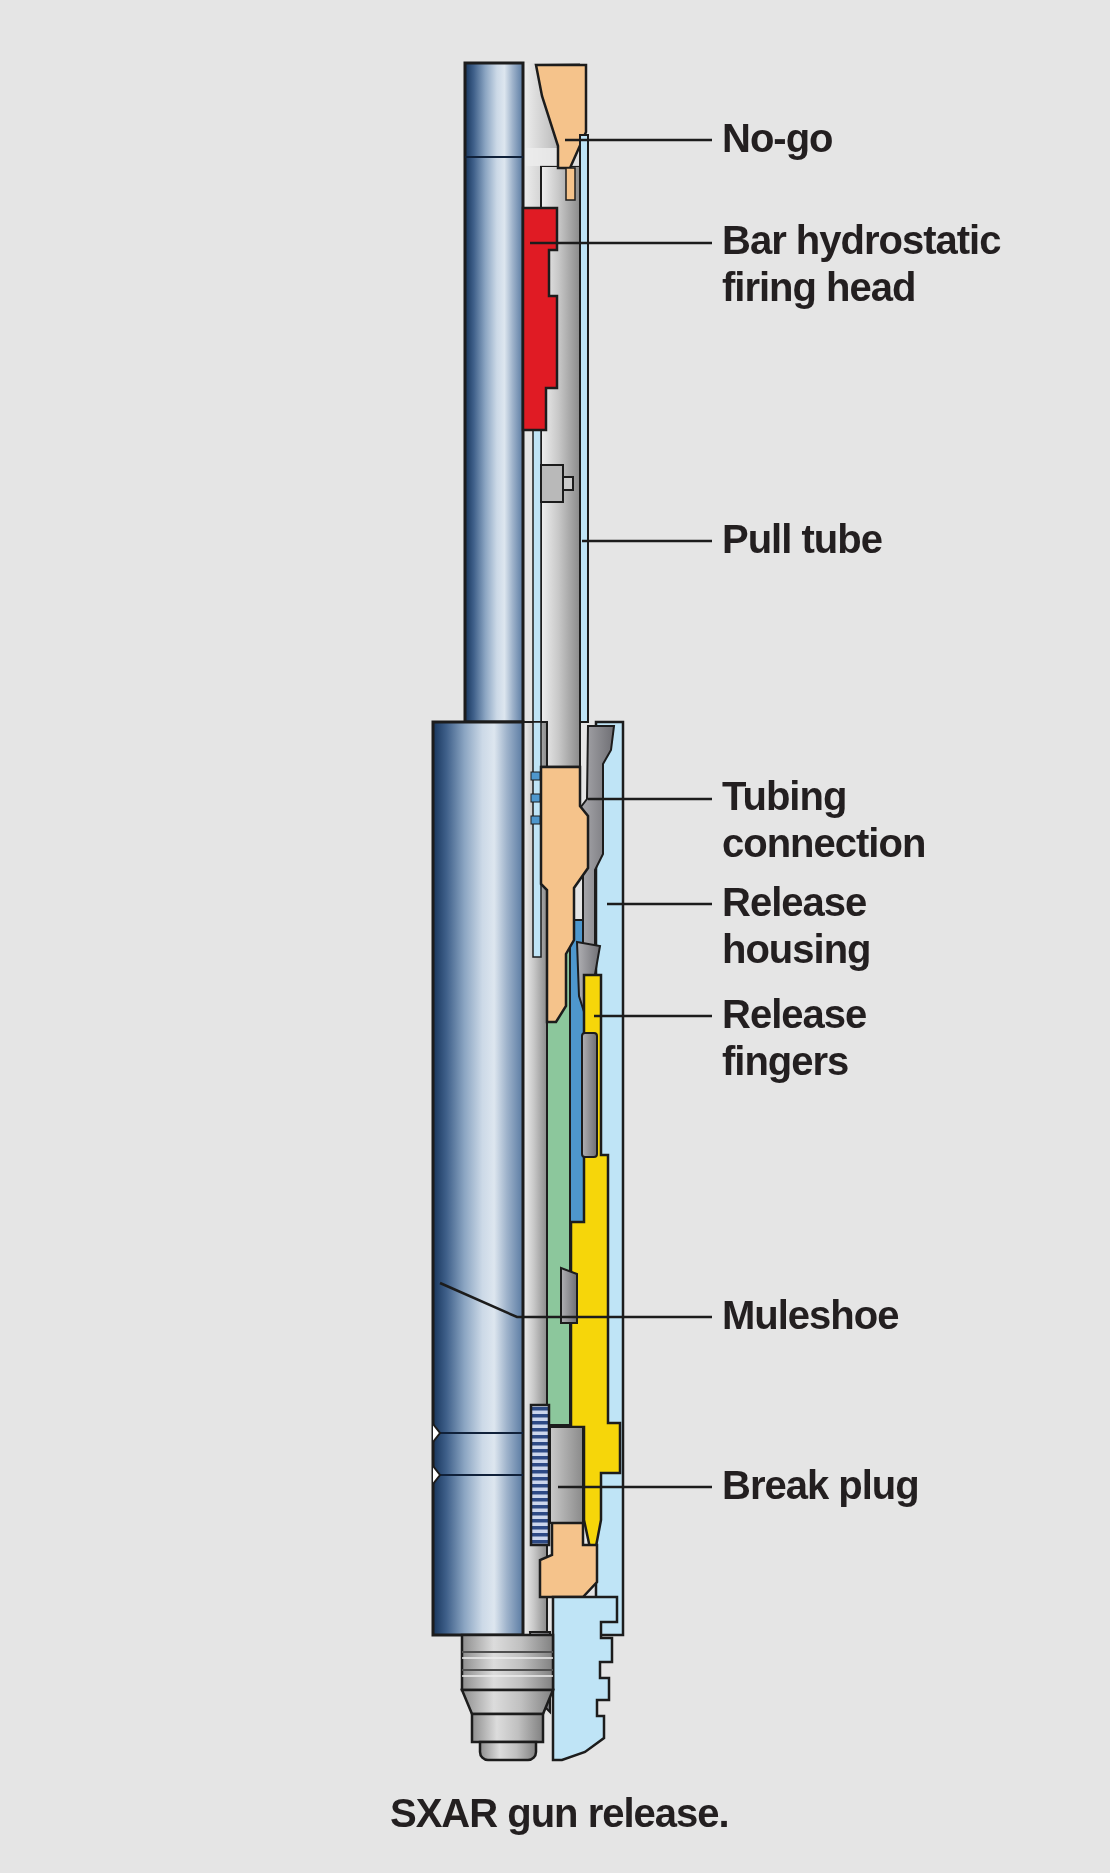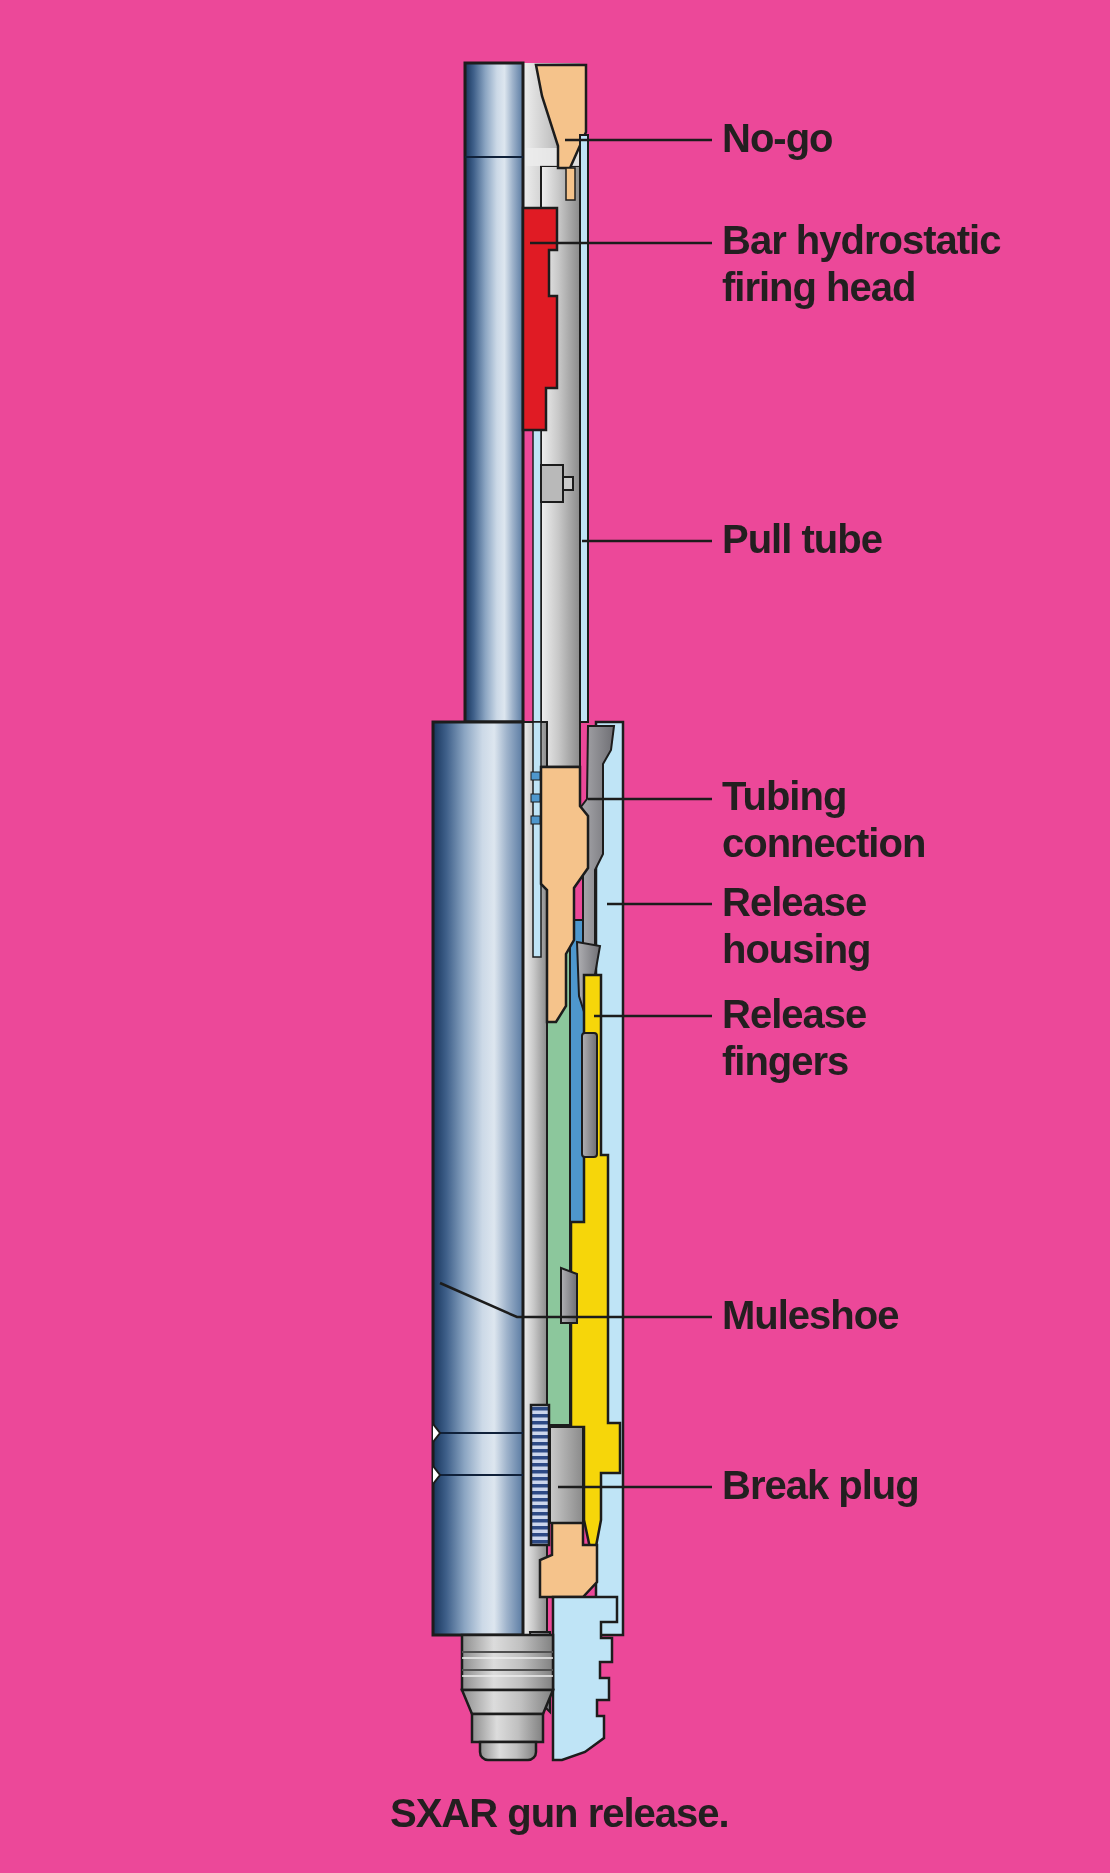--- a/index.html
+++ b/index.html
@@ -1,16 +1,16 @@
 <!DOCTYPE html>
 <html><head>
 <meta charset="utf-8">
 <style>
   html,body{margin:0;padding:0;background:#ffffff;}
-  #stage{position:relative;width:1110px;height:1873px;background:#ec4899;overflow:hidden;
+  #stage{position:relative;width:1110px;height:1873px;background:#e5e5e5;overflow:hidden;
          font-family:"Liberation Sans",sans-serif;}
   svg{position:absolute;left:0;top:0;}
   .lbl{font-family:"Liberation Sans",sans-serif;font-weight:700;font-size:40px;
        fill:#231f20;letter-spacing:-1px;}
   .cap{font-family:"Liberation Sans",sans-serif;font-weight:700;font-size:40px;
        fill:#231f20;letter-spacing:-1px;}
   .ol{stroke:#1c1c1c;stroke-width:2.5;fill:none;}
 </style>
 </head>
 <body>

